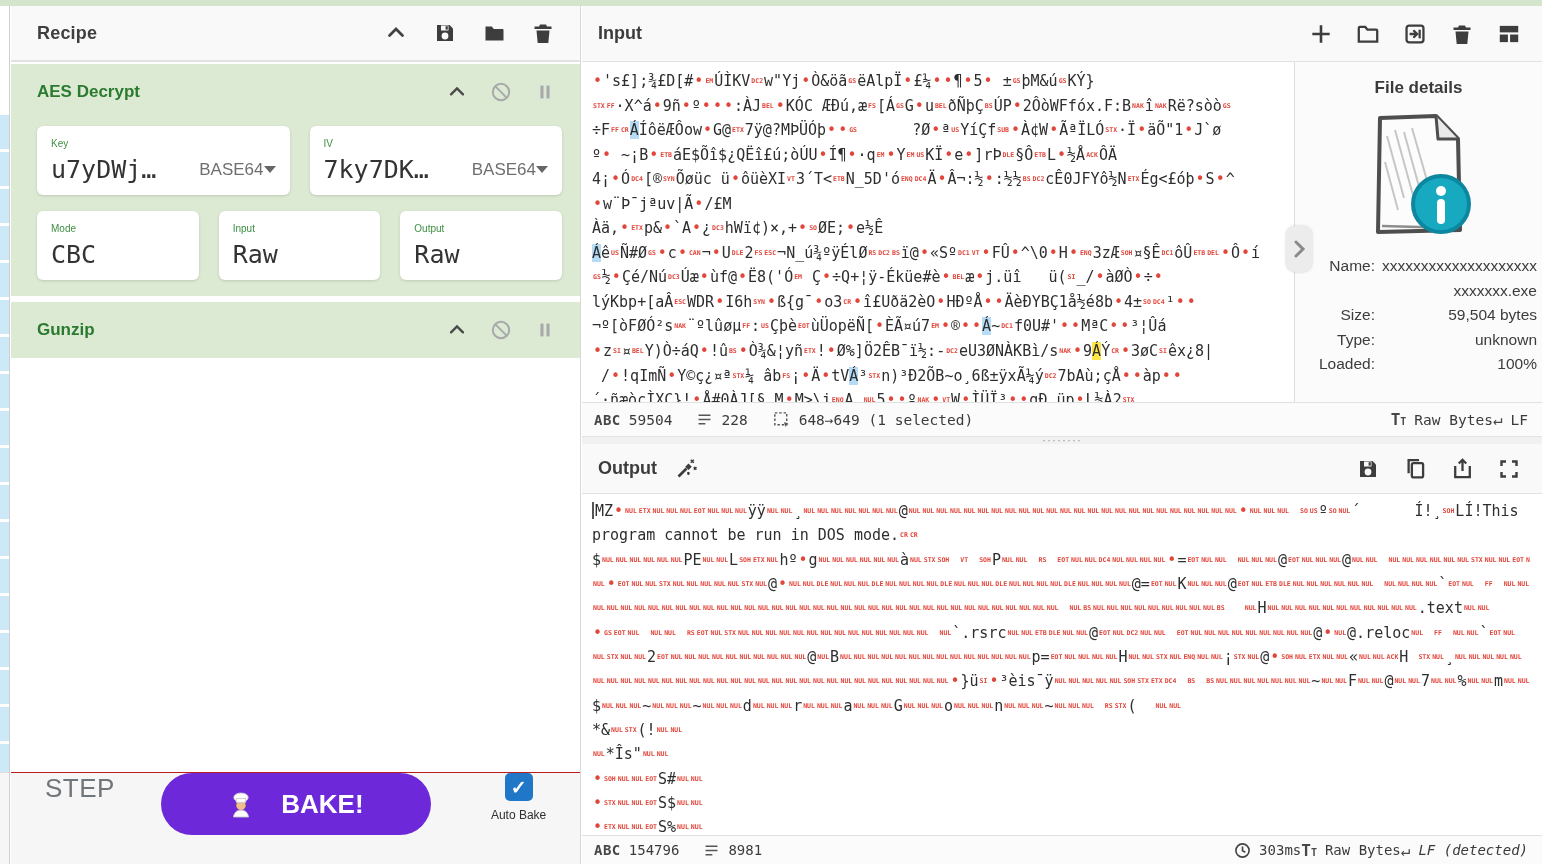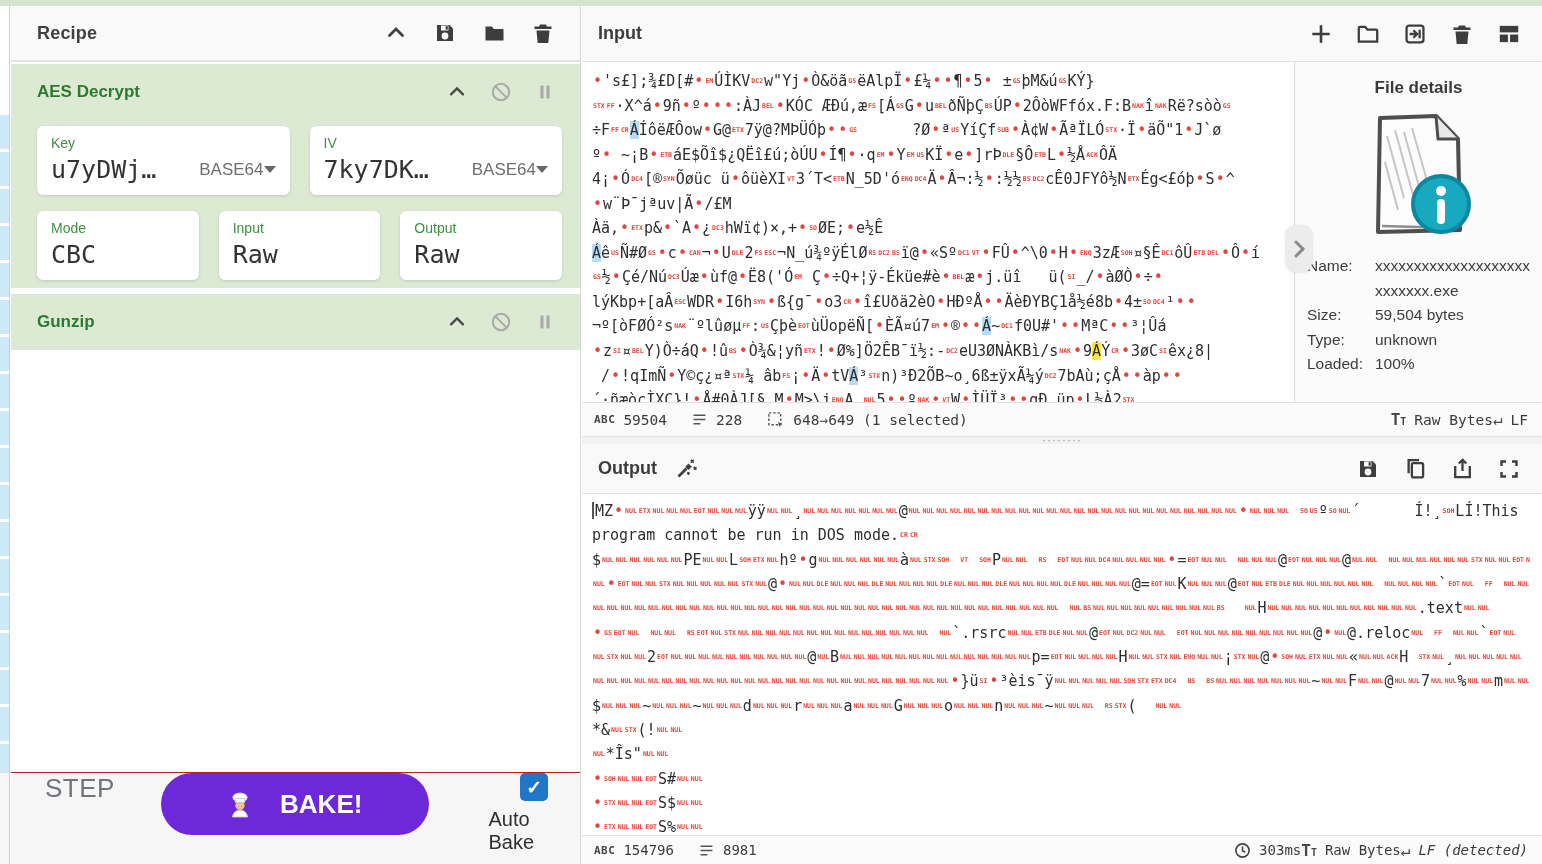--- a/index.html
+++ b/index.html
@@ -18,42 +18,42 @@
   
   .recipe-panel { position:absolute; left:11px; top:6px; width:570px; bottom:0; background:#fff; border-right:1px solid #d8d8d8; }
   .panel-header { height:56px; background:#f9f9f9; border-bottom:2px solid #e2e2e2; display:flex; align-items:center; padding:0 24px 0 26px; }
   .panel-header h2 { font-size:18px; font-weight:bold; color:#3f3f3f; letter-spacing:.2px; }
   .header-icons { margin-left:auto; display:flex; align-items:center; gap:23px; }
   .icon { display:inline-flex; width:26px; height:26px; align-items:center; justify-content:center; cursor:pointer; }
   .icon svg { display:block; }
 
   .rec-list { position:absolute; top:58px; left:0; right:0; bottom:92px; background:#fff; overflow:hidden; }
   .operation { background:#dcead4; }
-  .operation.aes { padding-bottom:8px; }
+  .operation.aes { padding-bottom:16px; }
   .op-header { height:56px; display:flex; align-items:center; padding:0 22px 0 26px; cursor:grab; }
   .op-title { font-size:17px; font-weight:bold; color:#2b7a2f; }
   .op-icons { margin-left:auto; display:flex; gap:18px; align-items:center; }
   .op-args { display:flex; gap:20px; padding:0 18px 0 26px; }
   .op-args.r1 { margin-top:6px; }
   .op-args.r2 { margin-top:16px; }
   .arg-box { background:#fff; border-radius:6px; box-shadow:0 1px 3px rgba(0,0,0,.14); padding:9px 14px 11px; flex:1; }
-  .arg-label { color:#3f8f43; font-size:14px; line-height:17px; }
+  .arg-label { color:#3f8f43; font-size:10px; line-height:17px; }
   .arg-row { display:flex; align-items:center; margin-top:3px; }
   .arg-value { font-family:"DejaVu Sans Mono", monospace; font-size:25px; color:#333; white-space:nowrap; }
   .arg-unit { margin-left:auto; color:#6f6f6f; font-size:17px; display:flex; align-items:center; cursor:pointer; padding-left:8px; }
   .caret { width:0; height:0; border-left:6px solid transparent; border-right:6px solid transparent; border-top:7px solid #666; display:inline-block; }
   .operation.gz { margin-top:6px; }
 
   .bake-bar { position:absolute; bottom:0; left:0; right:0; height:92px; background:#f6f6f6; border-top:1px solid #b91c1c; display:flex; align-items:flex-start; }
   .step-btn { background:none; border:none; color:#70757a; font-size:26px; margin-left:34px; font-family:inherit; cursor:pointer; letter-spacing:.5px; }
   .bake-btn { margin-left:46px; width:270px; height:62px; border:none; border-radius:32px; background:#6d28d9; color:#fff; font-size:26px; font-weight:bold; display:flex; align-items:center; justify-content:center; gap:27px; font-family:inherit; cursor:pointer; }
   .autobake { margin-left:60px; display:flex; flex-direction:column; align-items:center; }
   .cb { width:28px; height:28px; background:#2077c8; border-radius:5px; display:flex; align-items:center; justify-content:center; cursor:pointer; }
   .cb .check { color:#fff; font-size:19px; font-weight:bold; }
-  .cb-label { font-size:20px; color:#2f2f2f; margin-top:7px; }
+  .cb-label { font-size:12px; color:#2f2f2f; margin-top:7px; }
 
   
   .io-header { height:56px; background:#f9f9f9; border-bottom:1px solid #e2e2e2; display:flex; align-items:center; padding:0 20px 0 16px; }
   .io-title { font-size:18px; font-weight:bold; color:#3c3c3c; }
   .io-icons { margin-left:auto; display:flex; align-items:center; gap:21px; }
 
   .input-panel { position:absolute; left:582px; top:6px; right:0; height:430px; background:#fff; }
   .input-content { position:absolute; top:56px; left:0; right:0; bottom:34px; background:#fff; }
 
   .editor { position:absolute; top:0; left:0; right:249px; bottom:0; padding:7px 0 0 10px;
@@ -62,30 +62,30 @@
   .out-ed .cm-line { height:24.35px; line-height:24.35px; }
   .cc { font-family:"DejaVu Sans Mono", monospace; font-size:6.5px; font-weight:bold; color:#e2453a; margin:0 1px; vertical-align:3px; }
   .dot { color:#e2453a; margin:0 1px; }
   .hl-blue { background:#b5dcf4; }
   .hl-yellow { background:#ffe649; }
   .cursor { display:inline-block; width:0; border-left:2px solid #555; height:17px; vertical-align:-3px; margin-right:1px; }
 
   .file-details { position:absolute; top:0; right:0; width:248px; bottom:0; background:#fbfbfb; border-left:1px solid #ddd; }
   .fd-title { text-align:center; font-weight:bold; font-size:17px; color:#3a3a3a; margin-top:16px; }
   .fd-icon { display:block; margin:4px auto 2px; }
-  .fd-rows { padding-left:12px; font-size:15.5px; color:#3c3c3c; }
+  .fd-rows { padding-left:12px; font-size:15.5px; color:#3c3c3c;text-align:right; }
   .fd-row { display:flex; line-height:24.5px; }
   .fd-label { width:68px; flex:none; }
   .fd-value { width:162px; word-break:break-all; }
   .fd-tab { position:absolute; left:-9px; top:164px; width:26px; height:46px; background:#ececec; border-radius:9px; display:flex; align-items:center; justify-content:center; box-shadow:0 0 3px rgba(0,0,0,.18); cursor:pointer; }
 
   .status-bar { position:absolute; left:0; right:0; bottom:0; height:34px; background:#fbfbfb; border-top:1px solid #e1e1e1; display:flex; align-items:center; padding:0 14px 0 12px; font-family:"DejaVu Sans Mono", monospace; font-size:14.5px; color:#3b3b3b; }
   .sb-item { display:flex; align-items:center; gap:8px; margin-right:24px; white-space:nowrap; }
   .sb-right { margin-left:auto; display:flex; align-items:center; }
-  .abc { font-size:11px; font-weight:bold; letter-spacing:.5px; color:#474747; }
+  .abc { font-size:14px; font-weight:bold; letter-spacing:.5px; color:#474747; }
   .tt-big { font-size:16px; font-weight:bold; color:#474747; }
   .tt-small { font-size:10px; font-weight:bold; color:#474747; }
   .ret { font-size:16px; color:#474747; }
   .italic { font-style:italic; }
 
   .h-splitter { position:absolute; left:582px; right:0; top:436px; height:8px; background:#f1f1f1; border-top:1px solid #e3e3e3; display:flex; align-items:flex-start; justify-content:center; cursor:row-resize; }
   .h-splitter .dots { color:#9a9a9a; font-size:12px; letter-spacing:1px; line-height:6px; }
 
   .output-panel { position:absolute; left:582px; top:444px; right:0; bottom:0; background:#fff; }
   .output-panel .io-header { height:50px; }

